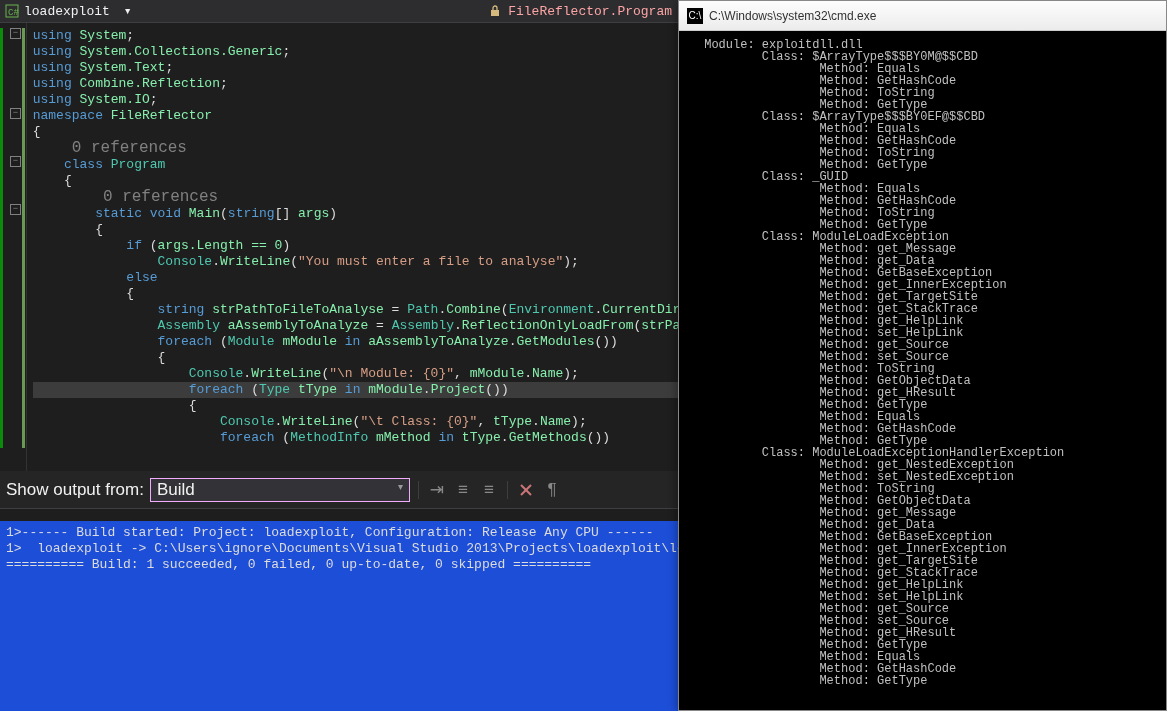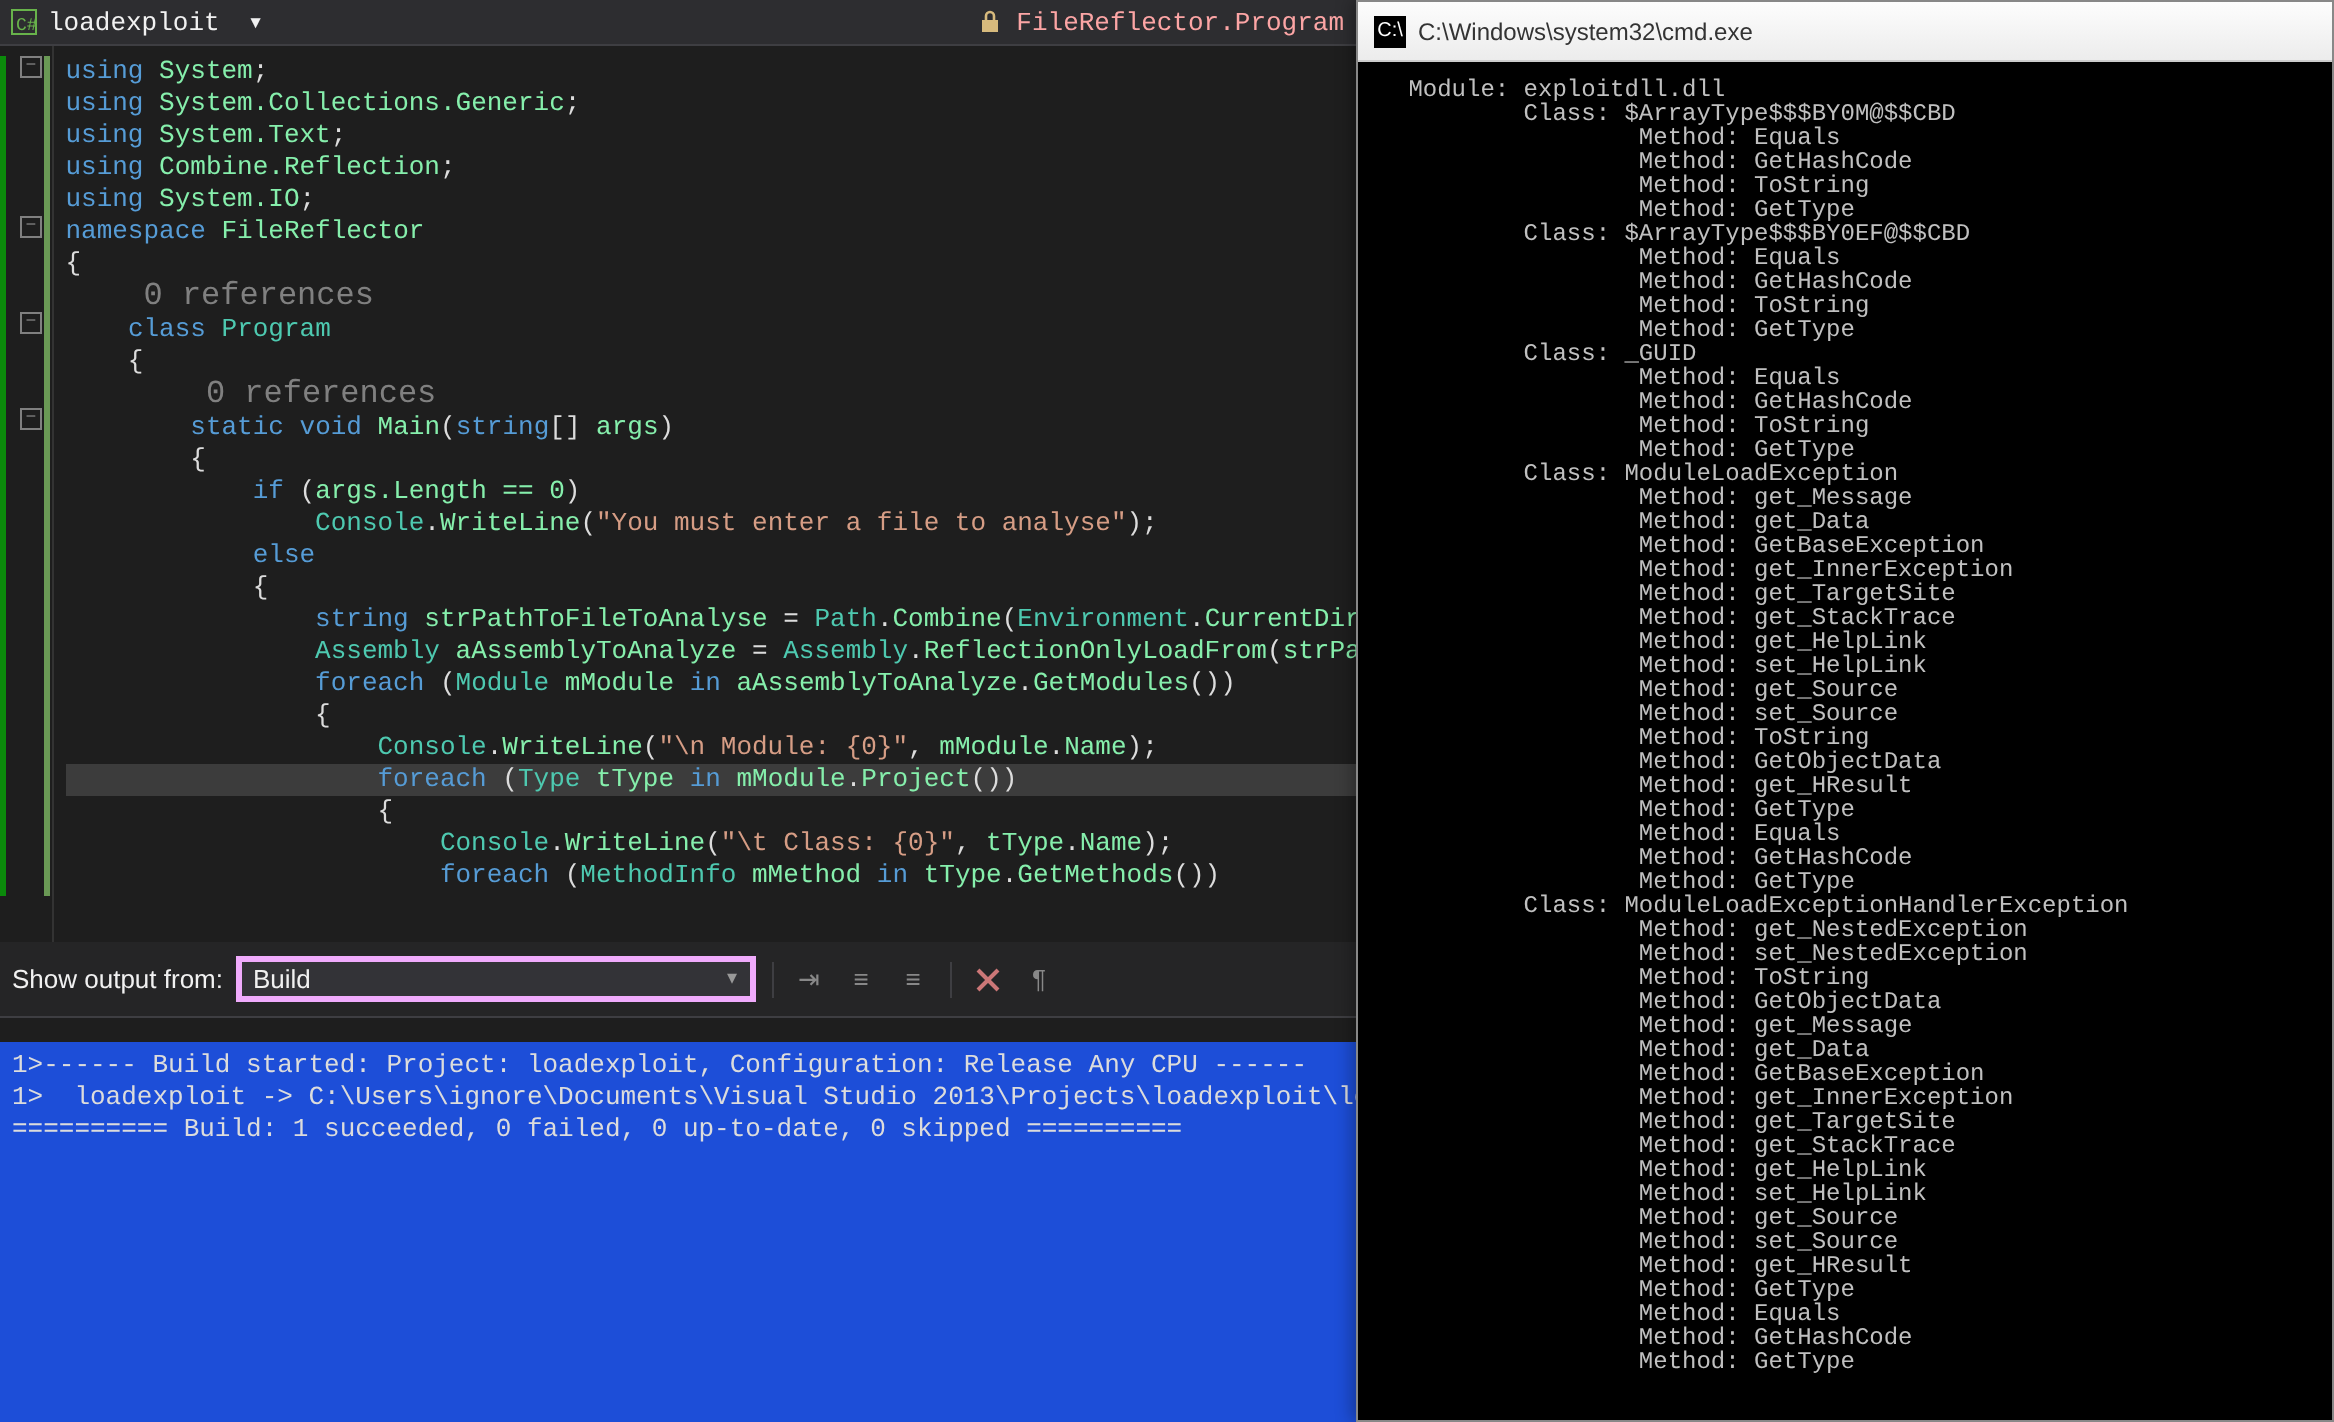--- a/index.html
+++ b/index.html
@@ -22,22 +22,22 @@
 
 .code { padding:5px 0 0 6px; line-height:16px; white-space:pre; overflow:hidden; }
 .kw { color:#569cd6; }
 .type { color:#4ec9b0; }
 .str { color:#d69d85; }
 .id { color:#86efac; }
 .ref { color:#808080; font-size:16px; }
 .hl { background:#3c3c3c; display:block; }
 
 .output-header { height:21px; background:linear-gradient(#1c97ea,#007acc); color:#fff; padding:2px 6px; font-family:"Segoe UI",sans-serif; font-size:12px; }
-.output-toolbar { height:38px; background:#252526; display:flex; align-items:center; padding:0 6px; gap:6px; font-family:"Segoe UI",sans-serif; font-size:13px; color:#f1f1f1; border-bottom:1px solid #3e3e42; }
-.output-combo { background:#333337; border:3px solid #f0abfc; color:#f1f1f1; padding:1px 20px 1px 6px; min-width:260px; position:relative; }
+.output-toolbar { height:38px; background:#252526; display:flex; align-items:center; padding:0 6px; gap:6px; font-family:"Segoe UI",sans-serif; font-size:17px; color:#f1f1f1; border-bottom:1px solid #3e3e42; }
+.output-combo { background:#333337; border:1px solid #f0abfc; color:#f1f1f1; padding:1px 20px 1px 6px; min-width:260px; position:relative; }
 .output-combo::after { content:"▾"; position:absolute; right:6px; top:2px; color:#999; font-size:10px; }
 .tb-sep { width:1px; height:18px; background:#3e3e42; margin:0 2px; }
 .tb-btn { width:20px; height:20px; display:flex; align-items:center; justify-content:center; color:#888; }
 .output-body { flex:0 0 190px; background:#1d4ed8; color:#dcdcdc; padding:4px 6px; white-space:pre; overflow:hidden; line-height:16px;margin-top:12px; }
 
 .cmd-window { position:absolute; left:678px; top:0; width:489px; height:711px; background:#fff; border:1px solid #888; box-shadow:-2px 0 8px rgba(0,0,0,.3); display:flex; flex-direction:column; }
 .cmd-title { height:30px; background:linear-gradient(#fdfdfd,#ececec); display:flex; align-items:center; padding:0 8px; font-family:"Segoe UI",sans-serif; font-size:12px; color:#333; border-bottom:1px solid #ccc; }
 .cmd-icon { width:16px; height:16px; margin-right:6px; background:#000; display:inline-flex; align-items:center; justify-content:center; color:#fff; font-size:10px; }
 .cmd-body { flex:1; background:#000; color:#c0c0c0; font-family:Consolas,'Courier New',monospace; font-size:12px; line-height:12px; padding:8px 18px; white-space:pre; overflow:hidden; }
 </style>

